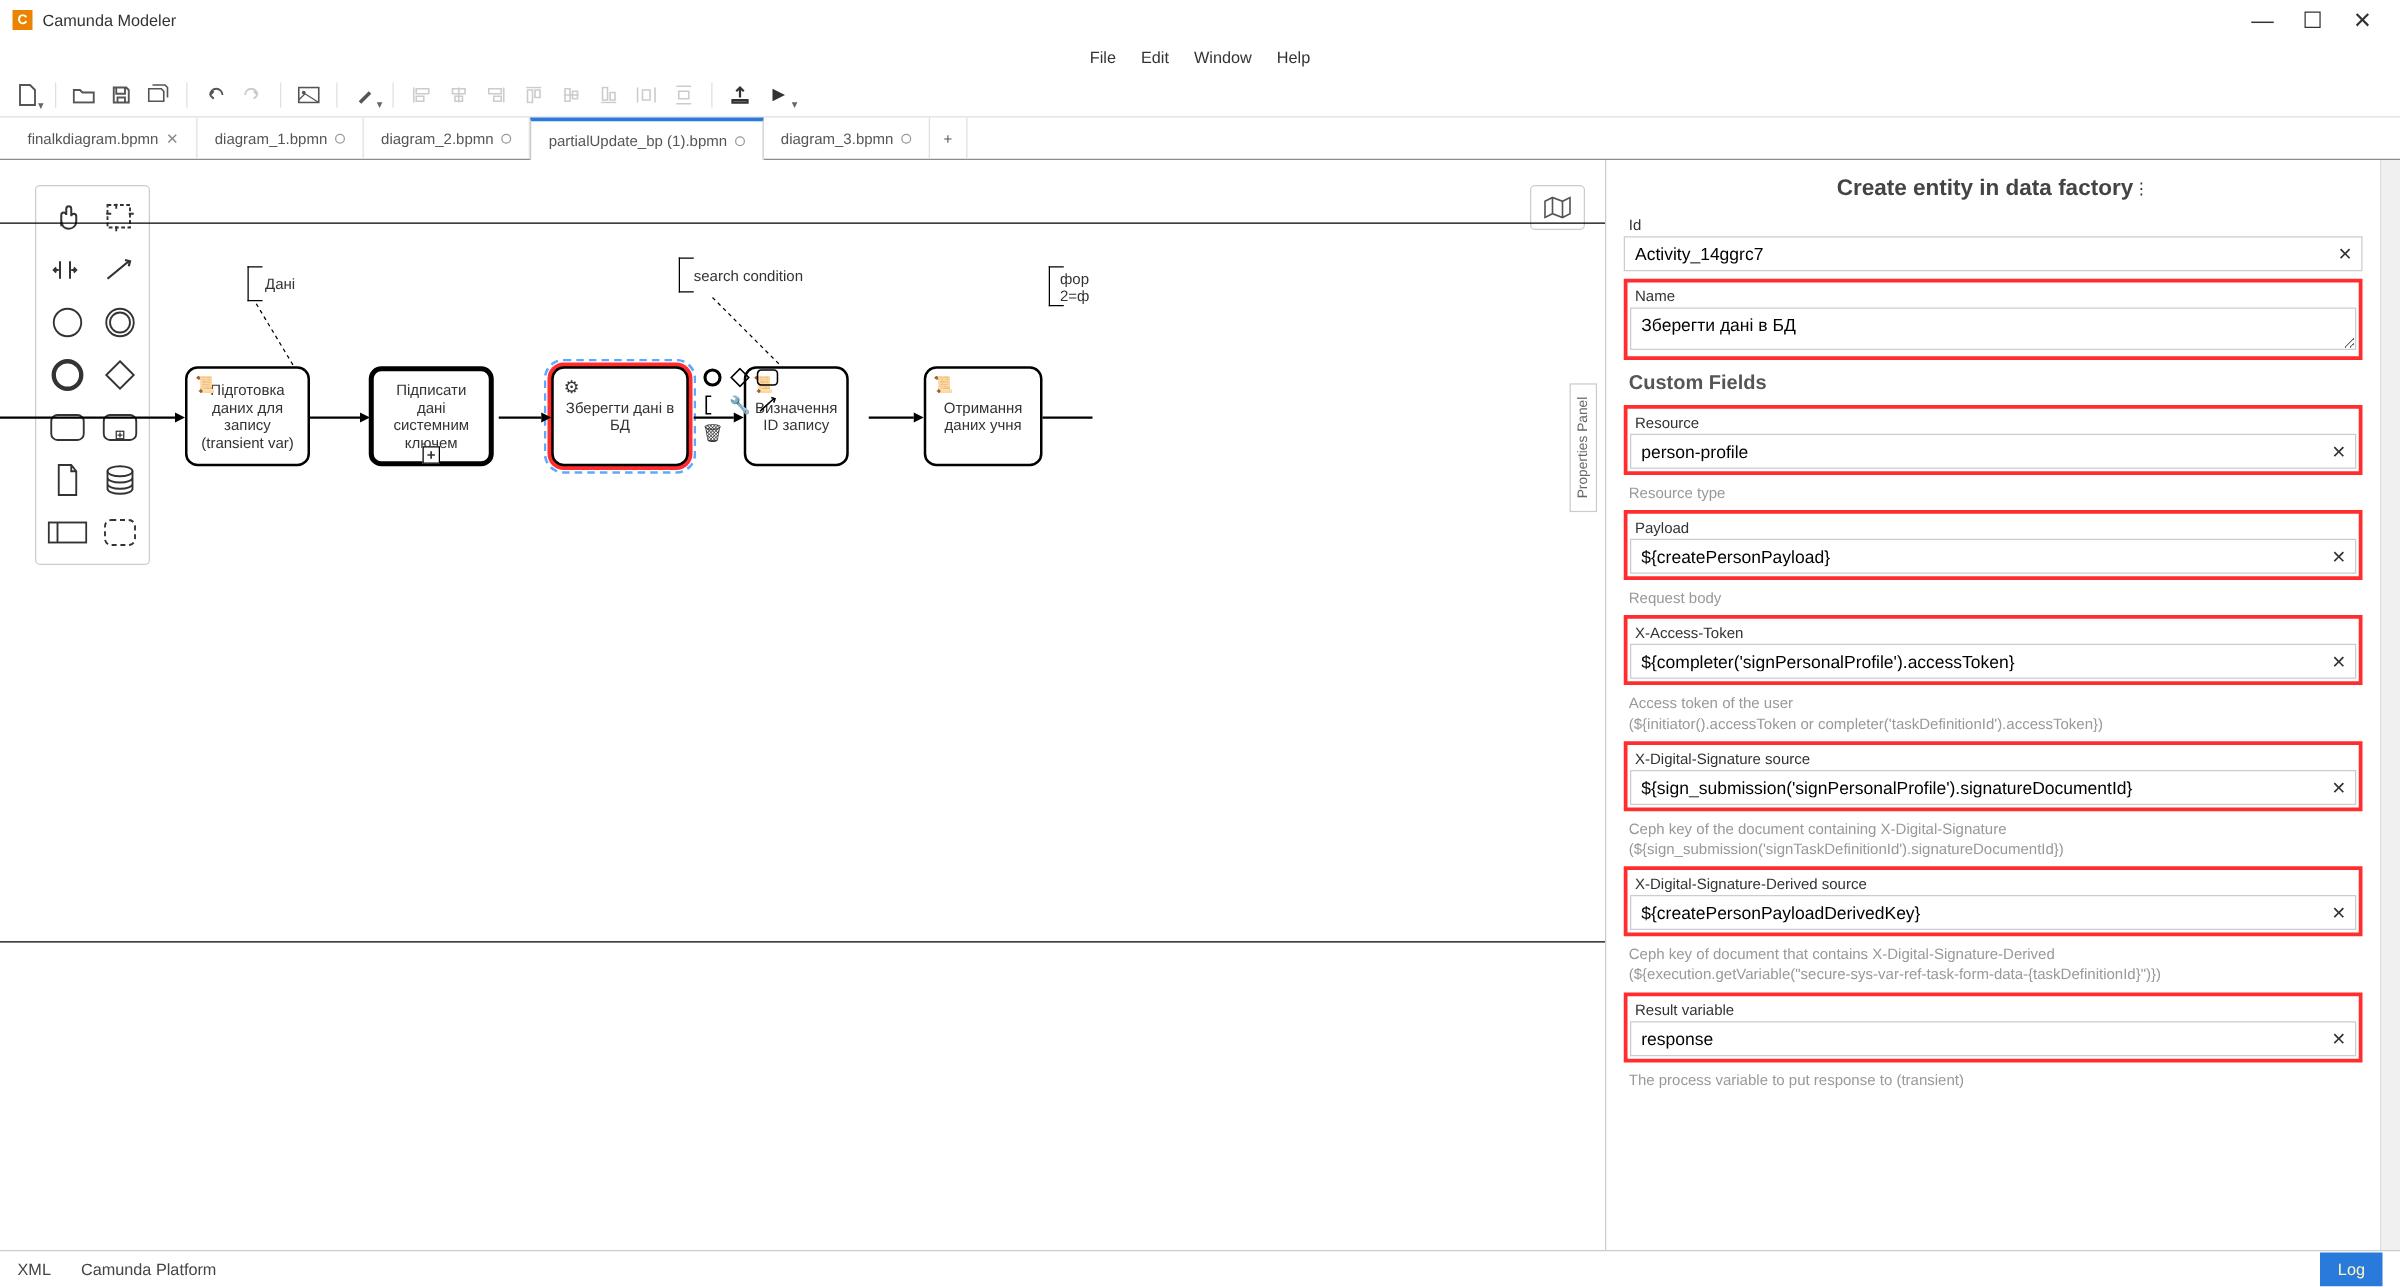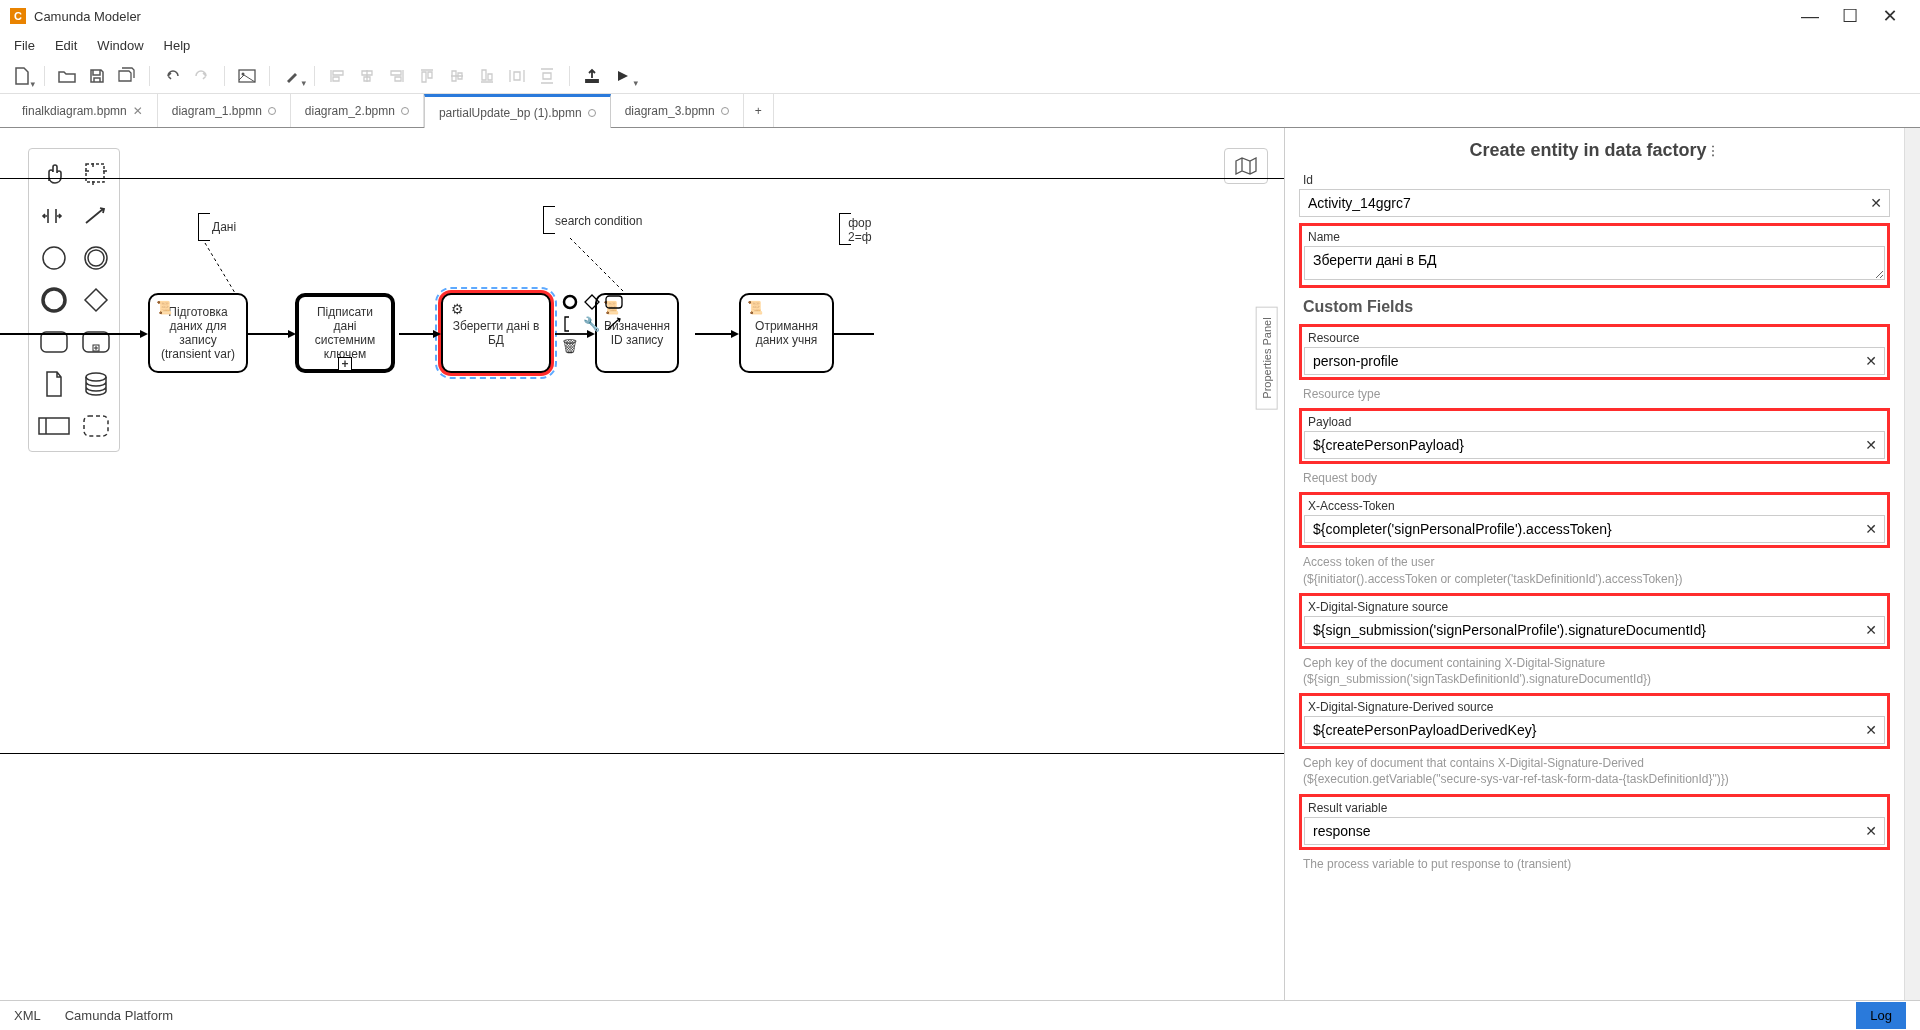--- a/index.html
+++ b/index.html
@@ -1,21 +1,21 @@
 <!DOCTYPE html>
 <html><head>
 <meta charset="utf-8">
 <style>
 * { box-sizing: border-box; margin: 0; padding: 0; font-family: Arial, sans-serif; }
 body { font-size: 13px; color: #333; background: #fff; overflow: hidden; }
 .titlebar { height: 32px; display: flex; align-items: center; padding: 0 10px; background: #fff; }
 .titlebar .app-icon { width: 16px; height: 16px; background: #e98300; margin-right: 8px; display:flex; align-items:center; justify-content:center; color:#fff; font-weight:bold; font-size:11px; }
 .titlebar .title { flex: 1; font-size: 13px; }
 .titlebar .winbtn { width: 40px; height: 30px; display: flex; align-items: center; justify-content: center; font-size: 18px; cursor: pointer; }
-.menubar { height: 26px; display: flex; align-items: center; padding: 0 4px; border-bottom: 0; }
+.menubar { height: 26px; display: flex; align-items: center; padding: 0 4px; border-bottom: 0; justify-content: center; }
 .menubar .menuitem { padding: 4px 10px; font-size: 13px; cursor: pointer; }
 .toolbar { height: 36px; display: flex; align-items: center; padding: 0 8px; border-bottom: 1px solid #e0e0e0; gap: 2px; }
 .tbtn { width: 28px; height: 28px; display: flex; align-items: center; justify-content: center; cursor: pointer; color: #666; font-size: 16px; position:relative; }
 .tbtn.dis { color: #ccc; }
 .tsep { width: 1px; height: 20px; background: #e0e0e0; margin: 0 6px; }
 .tabs { height: 34px; display: flex; align-items: stretch; border-bottom: 1px solid #8c8c8c; padding-left: 8px; }
 .tab { display: flex; align-items: center; padding: 0 14px; font-size: 12px; border-right: 1px solid #e0e0e0; cursor: pointer; position: relative; gap: 6px; color:#555;}
 .tab.active { border-top: 3px solid #2a7adb; border-right: 1px solid #ccc; border-left: 1px solid #ccc; background:#fff; margin-bottom:-1px;}
 .tab .closex { font-size: 12px; color: #888; }
 .tab .dirty { width: 8px; height: 8px; border-radius: 50%; border: 1px solid #999; }
@@ -27,38 +27,38 @@
 .minimap-btn { position: absolute; right: 16px; top: 20px; width: 44px; height: 36px; border: 1px solid #ccc; border-radius: 4px; display:flex; align-items:center; justify-content:center; cursor:pointer; background:#fff;}
 .lane-line { position:absolute; left:0; right:0; height:1px; background:#000; }
 .bpmn-node { position:absolute; border-radius: 10px; background:#fff; display:flex; align-items:center; justify-content:center; text-align:center; font-size:12px; padding: 6px; }
 .bpmn-node.normal { border: 2px solid #000; }
 .bpmn-node.thick { border: 4px solid #000; }
 .bpmn-node.selected { border: 2px solid #000; box-shadow: 0 0 0 3px #ff2d2d; outline: 2px dashed #5da9ff; outline-offset: 4px;}
 .script-icon { position:absolute; left:6px; top:5px; font-size:13px; }
 .gear-icon { position:absolute; left:8px; top:6px; font-size:14px; }
 .plus-marker{position:absolute; bottom:-2px; left:50%; transform:translateX(-50%); width:14px; height:14px; border:1.5px solid #000; display:flex; align-items:center; justify-content:center; font-size:12px; font-weight:bold; background:#fff;}
 .annotation-bracket { position:absolute; border-left:1.5px solid #000; border-top:1.5px solid #000; border-bottom:1.5px solid #000; width:12px; }
-.annotation-text { position:absolute; font-size:12px;text-align:center; }
+.annotation-text { position:absolute; font-size:12px; }
 .props-toggle { position: absolute; right: 0; top: 50%; transform: translateY(-50%) rotate(-90deg); transform-origin: center; font-size: 11px; color: #666; border:1px solid #ccc; padding:4px 10px; background:#fff; white-space:nowrap;}
 .ctx-pad{position:absolute; display:grid; grid-template-columns:repeat(3,20px); gap:2px;}
 .ctx-pad span{width:20px;height:20px;display:flex;align-items:center;justify-content:center;font-size:14px;}
 .properties { width: 620px; border-left: 1px solid #ccc; display: flex; flex-direction: column; overflow-y: auto; }
 .prop-header { padding: 12px 18px 6px; display: flex; align-items: center; justify-content: center; }
 .prop-header h2 { font-size: 18px; font-weight: bold; color: #444; }
 .prop-body { padding: 4px 14px 16px; }
 .field { margin-bottom: 6px; }
 .field.hl { border: 3px solid #ff2d2d; padding: 2px; }
 .field-label { font-size: 12px; color: #333; margin-bottom: 2px; padding: 2px 4px 0; }
 .field-input { width: 100%; border: 1px solid #ccc; padding: 5px 28px 5px 8px; font-size: 14px; position:relative; }
 .input-wrap { position:relative; }
 .input-clear { position:absolute; right:8px; top:50%; transform:translateY(-50%); font-size:14px; cursor:pointer; color:#333; }
 .field-help { font-size: 12px; color: #999; margin: 3px 4px 6px; line-height: 1.35; }
 .section-h { font-size: 16px; font-weight: bold; color: #555; margin: 10px 4px 8px; }
 .statusbar { height: 30px; border-top: 1px solid #ccc; display: flex; align-items: center; padding: 0 14px; gap: 24px; font-size: 13px; color: #444;}
-.log-btn { margin-left: auto; background: #2a7adb; color: #000000; padding: 6px 14px; font-size:13px; cursor:pointer;}
+.log-btn { margin-left: auto; background: #2a7adb; color: #fef9c3; padding: 6px 14px; font-size:13px; cursor:pointer;}
 svg.arrow{position:absolute; overflow:visible;}
 textarea.field-input{resize: vertical; height: 34px; font-family:inherit;}
 .scrollbar-v{width:16px; background:#f0f0f0; border-left:1px solid #ddd;}
 </style>
 </head>
 <body>
 
 <div class="titlebar">
   <div class="app-icon">C</div>
   <div class="title">Camunda Modeler</div>

